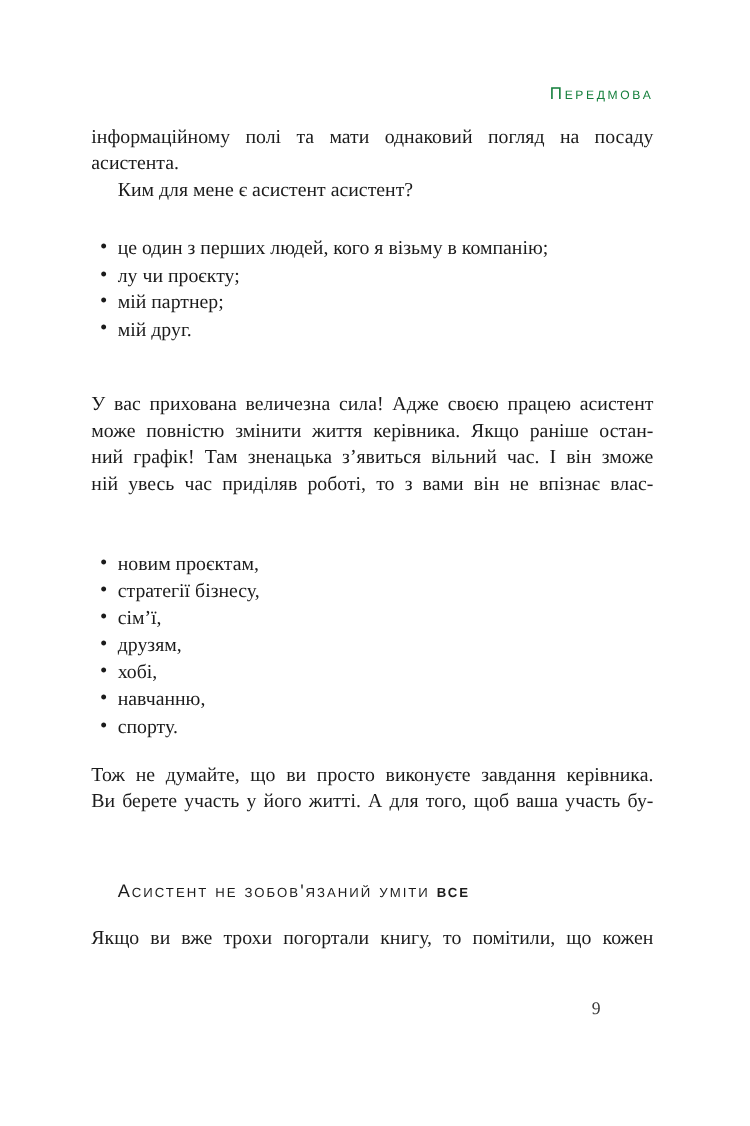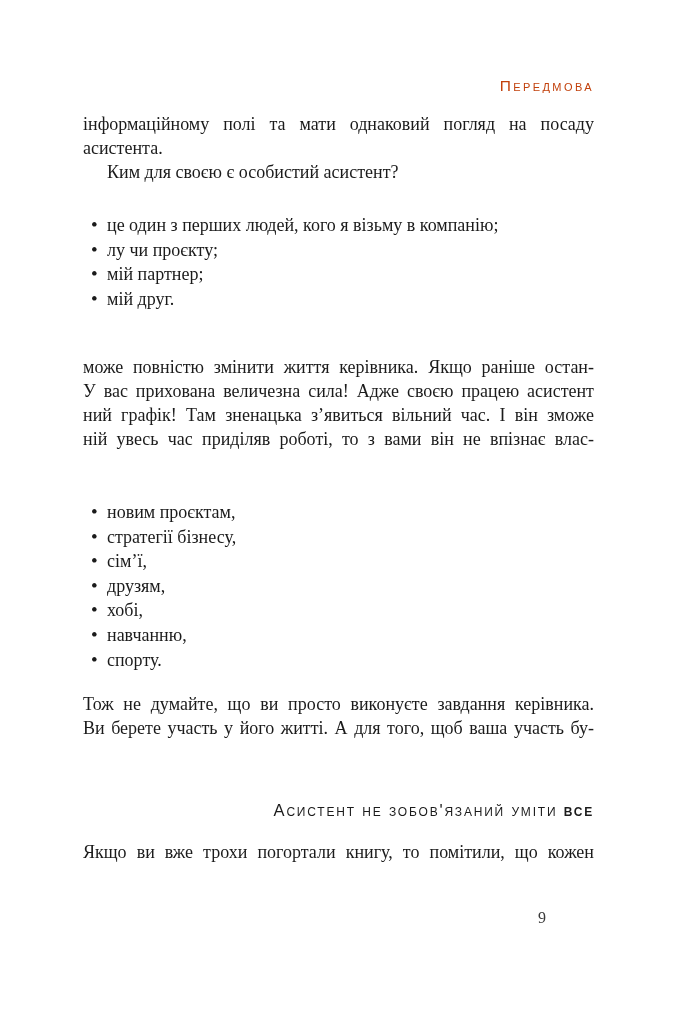--- a/index.html
+++ b/index.html
@@ -55,38 +55,37 @@
     left: 83px;
     width: 511px;
     top: 76px;
     text-align: right;
     font-family: "Liberation Sans", sans-serif;
     font-variant: small-caps;
     letter-spacing: 2.4px;
     font-size: 15.5px;
     line-height: 20px;
     font-weight: 400;
-    color: #c2410c;
+    color: #15803d;
   }
   .section-heading {
     position: absolute;
     left: 83px;
     width: 511px;
     top: 798px;
     padding-left: 24px;
     box-sizing: border-box;
     font-family: "Liberation Sans", sans-serif;
     font-variant: small-caps;
     letter-spacing: 1.8px;
     font-size: 16.5px;
     line-height: 24px;
     font-weight: 400;
     color: #1b1b1b;
     white-space: nowrap;
-    text-align: right;
   }
   .section-heading .emph {
     font-weight: 700;
   }
   .page-number {
     position: absolute;
     left: 538px;
     top: 908px;
     font-family: "Liberation Serif", serif;
     font-size: 16px;
@@ -97,21 +96,21 @@
 </head>
 <body>
 
 <div class="page">
 
   <div class="running-header">Передмова</div>
 
   <div class="block" style="top:112px">
     <div class="line j">інформаційному полі та мати однаковий погляд на посаду</div>
     <div class="line">асистента.</div>
-    <div class="line indent">Ким для своєю є особистий асистент?</div>
+    <div class="line indent">Ким для мене є асистент асистент?</div>
   </div>
 
   <div class="block list" style="top:213px">
     <div class="li">
       <span class="bullet">•</span>
       <div class="line">це один з перших людей, кого я візьму в компанію;</div>
     </div>
     <div class="li">
       <span class="bullet">•</span>
       <div class="line">лу чи проєкту;</div>
@@ -120,22 +119,22 @@
       <span class="bullet">•</span>
       <div class="line">мій партнер;</div>
     </div>
     <div class="li">
       <span class="bullet">•</span>
       <div class="line">мій друг.</div>
     </div>
   </div>
 
   <div class="block" style="top:355px">
+    <div class="line j">У вас прихована величезна сила! Адже своєю працею асистент</div>
     <div class="line j">може повністю змінити життя керівника. Якщо раніше остан-</div>
-    <div class="line j">У вас прихована величезна сила! Адже своєю працею асистент</div>
     <div class="line j">ний графік! Там зненацька з’явиться вільний час. І він зможе</div>
     <div class="line j">ній увесь час приділяв роботі, то з вами він не впізнає влас-</div>
   </div>
 
   <div class="block list" style="top:500px">
     <div class="li">
       <span class="bullet">•</span>
       <div class="line">новим проєктам,</div>
     </div>
     <div class="li">

